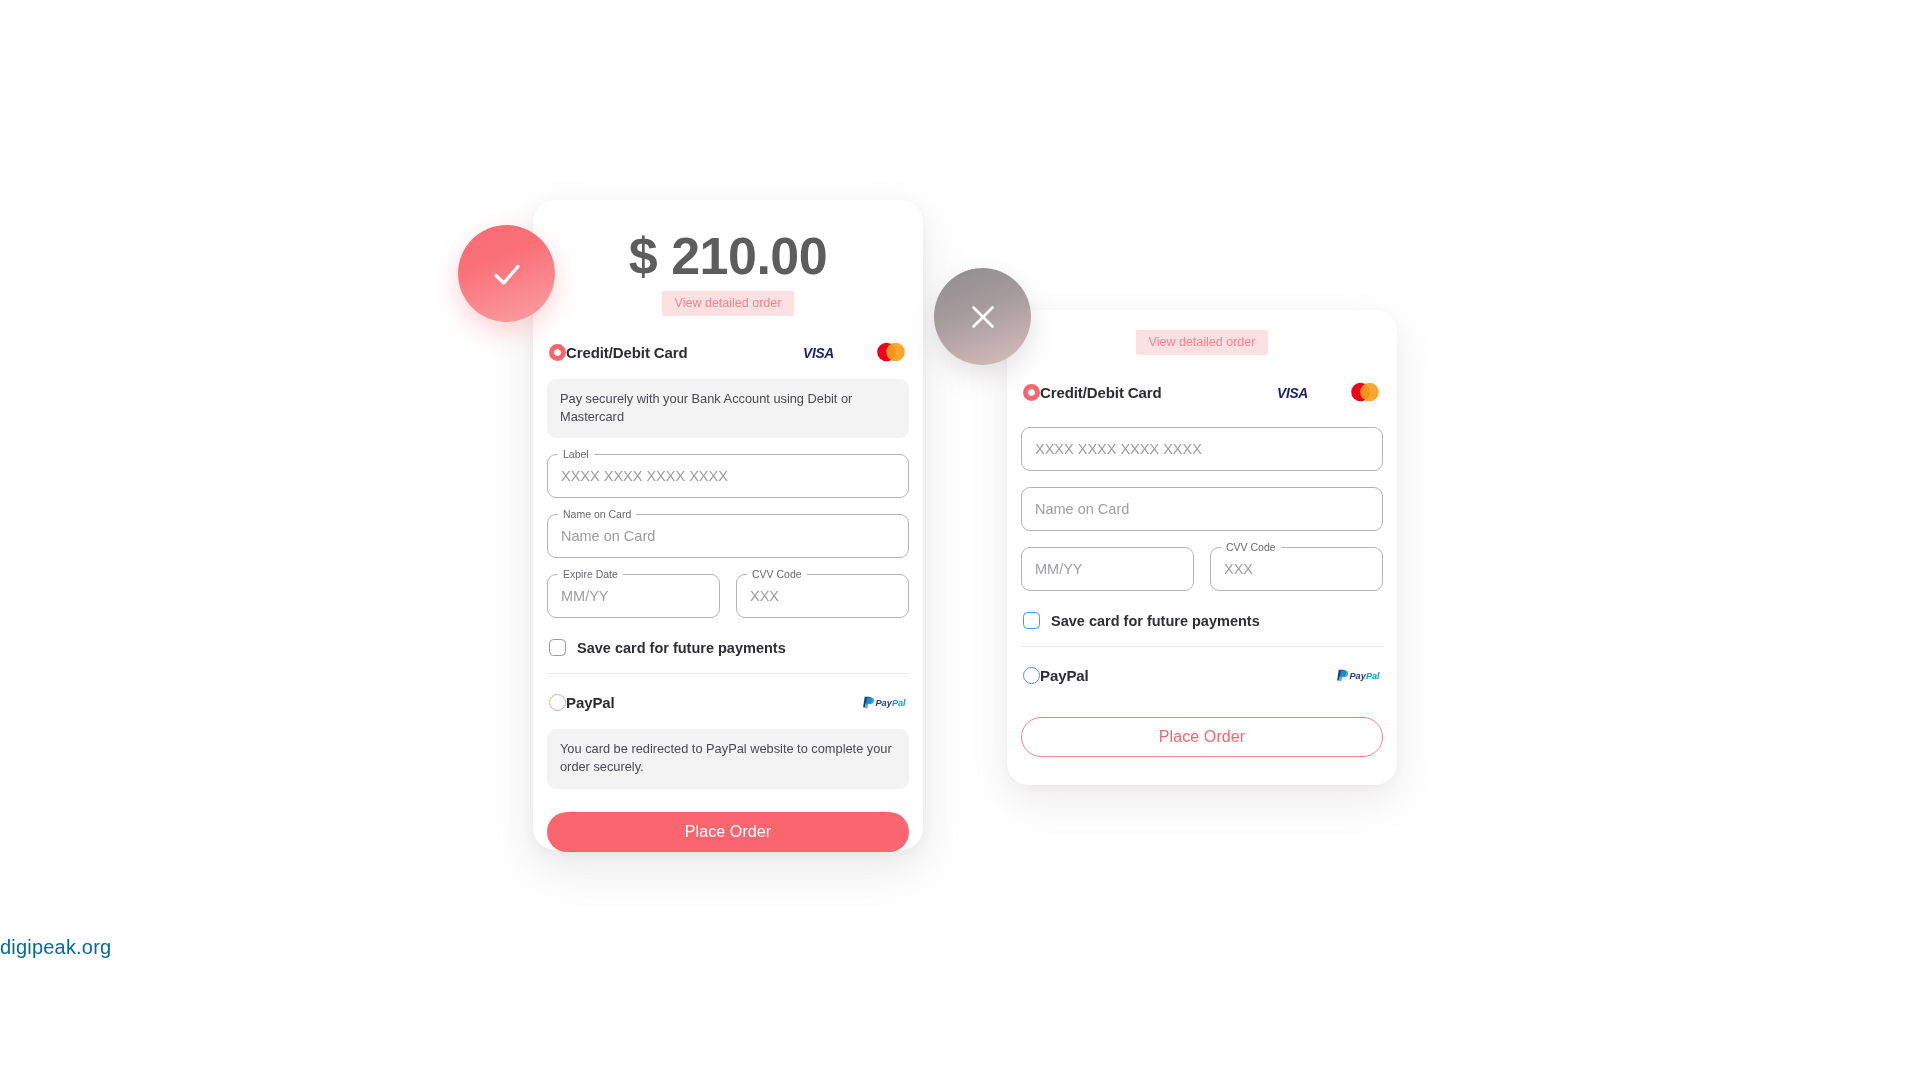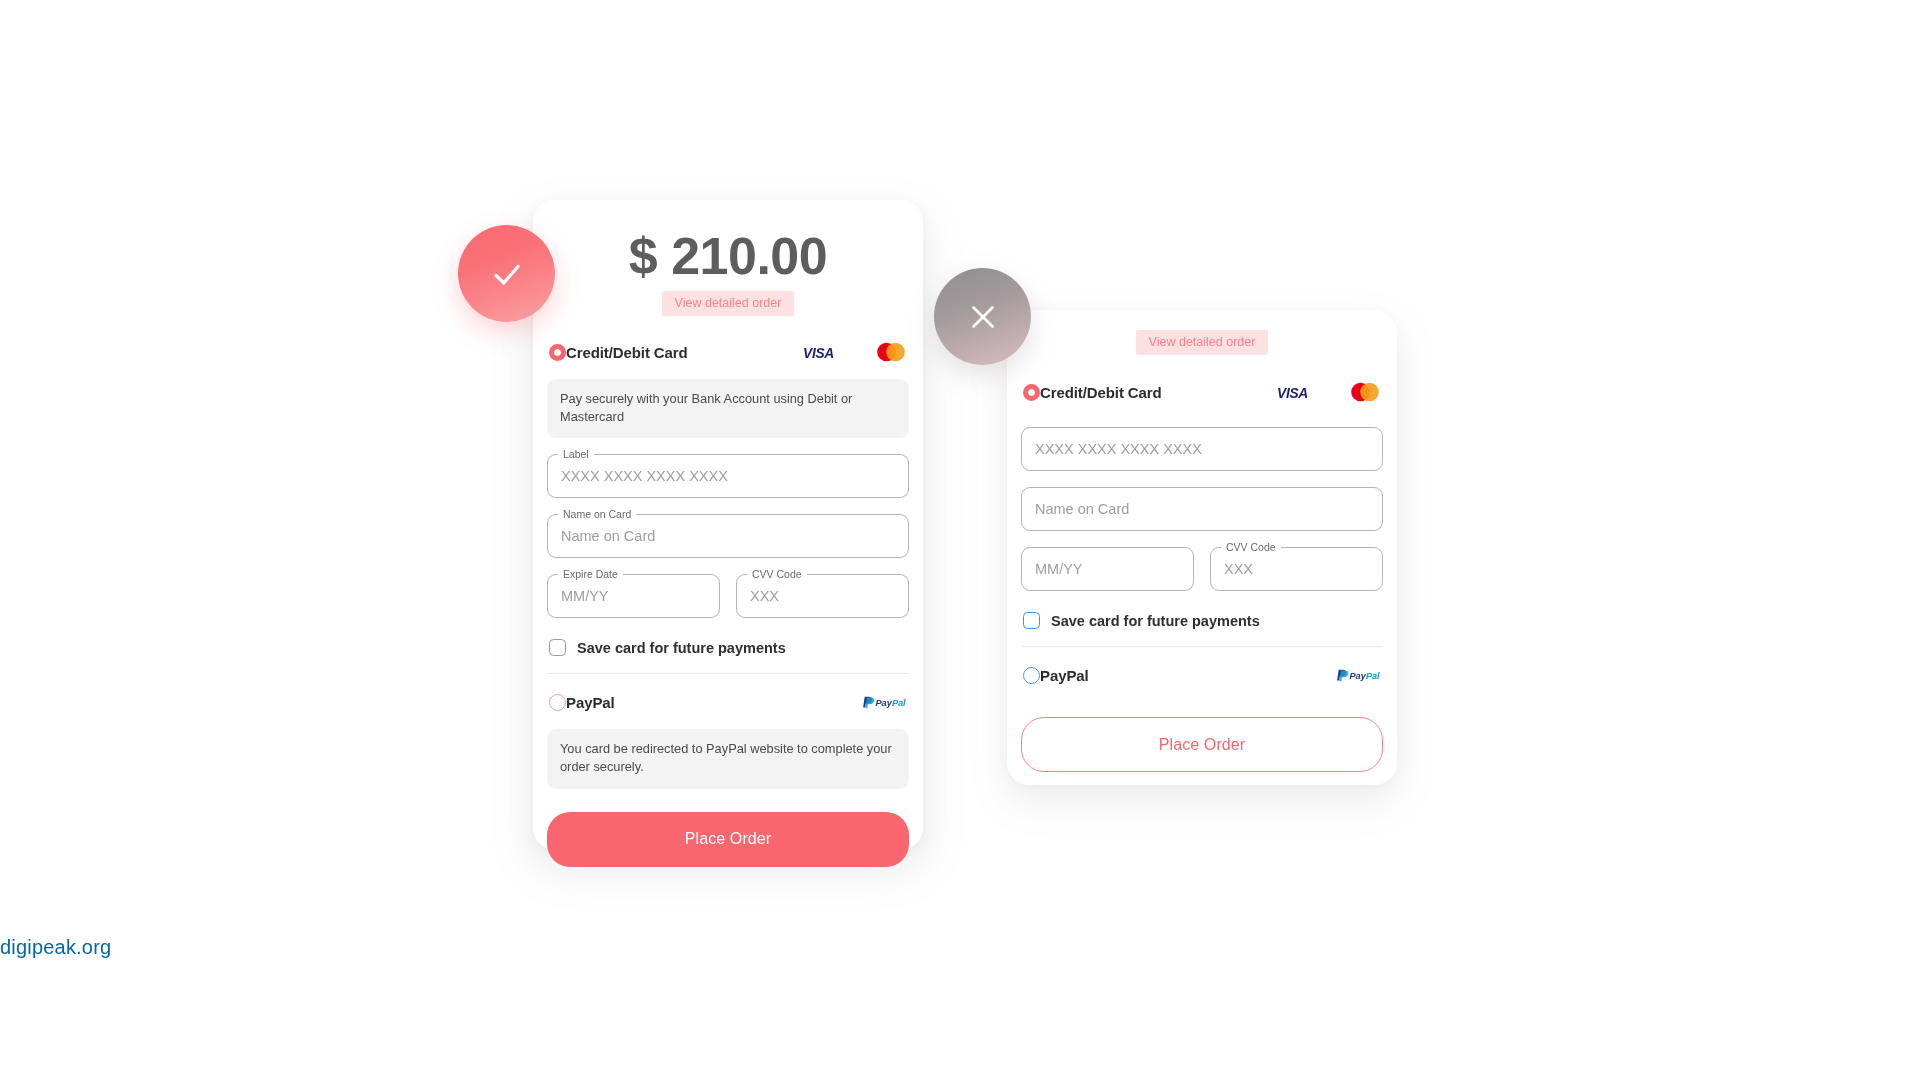--- a/index.html
+++ b/index.html
@@ -245,21 +245,21 @@
   .divider {
     height: 1px;
     background: #e9e9ea;
     margin-top: 17px;
   }
 
   
   .btn {
     display: block;
     width: 100%;
-    height: 55px;
+    height: 40px;
     border-radius: 23px;
     font-family: "Liberation Sans", sans-serif;
     font-size: 16px;
     cursor: pointer;
     letter-spacing: 0.1px;
   }
   .btn-filled {
     background: #f9666f;
     border: none;
     color: #ffffff;

